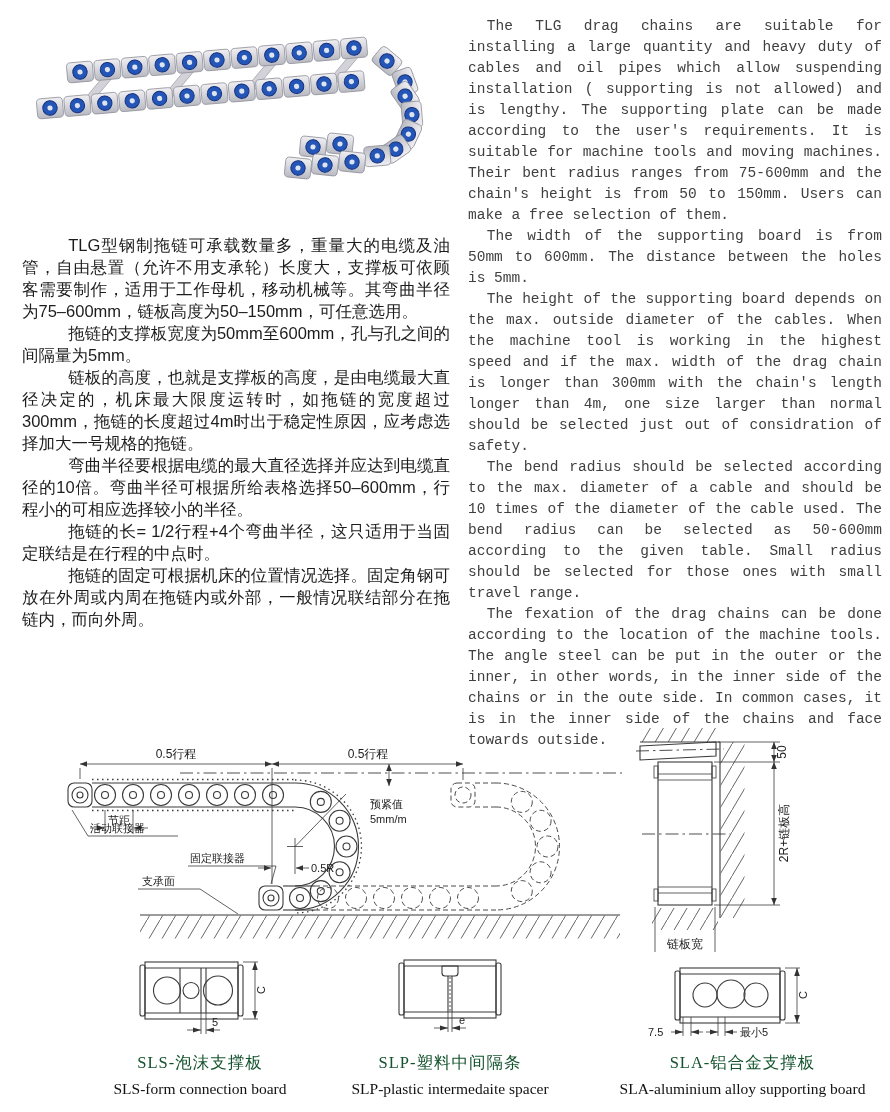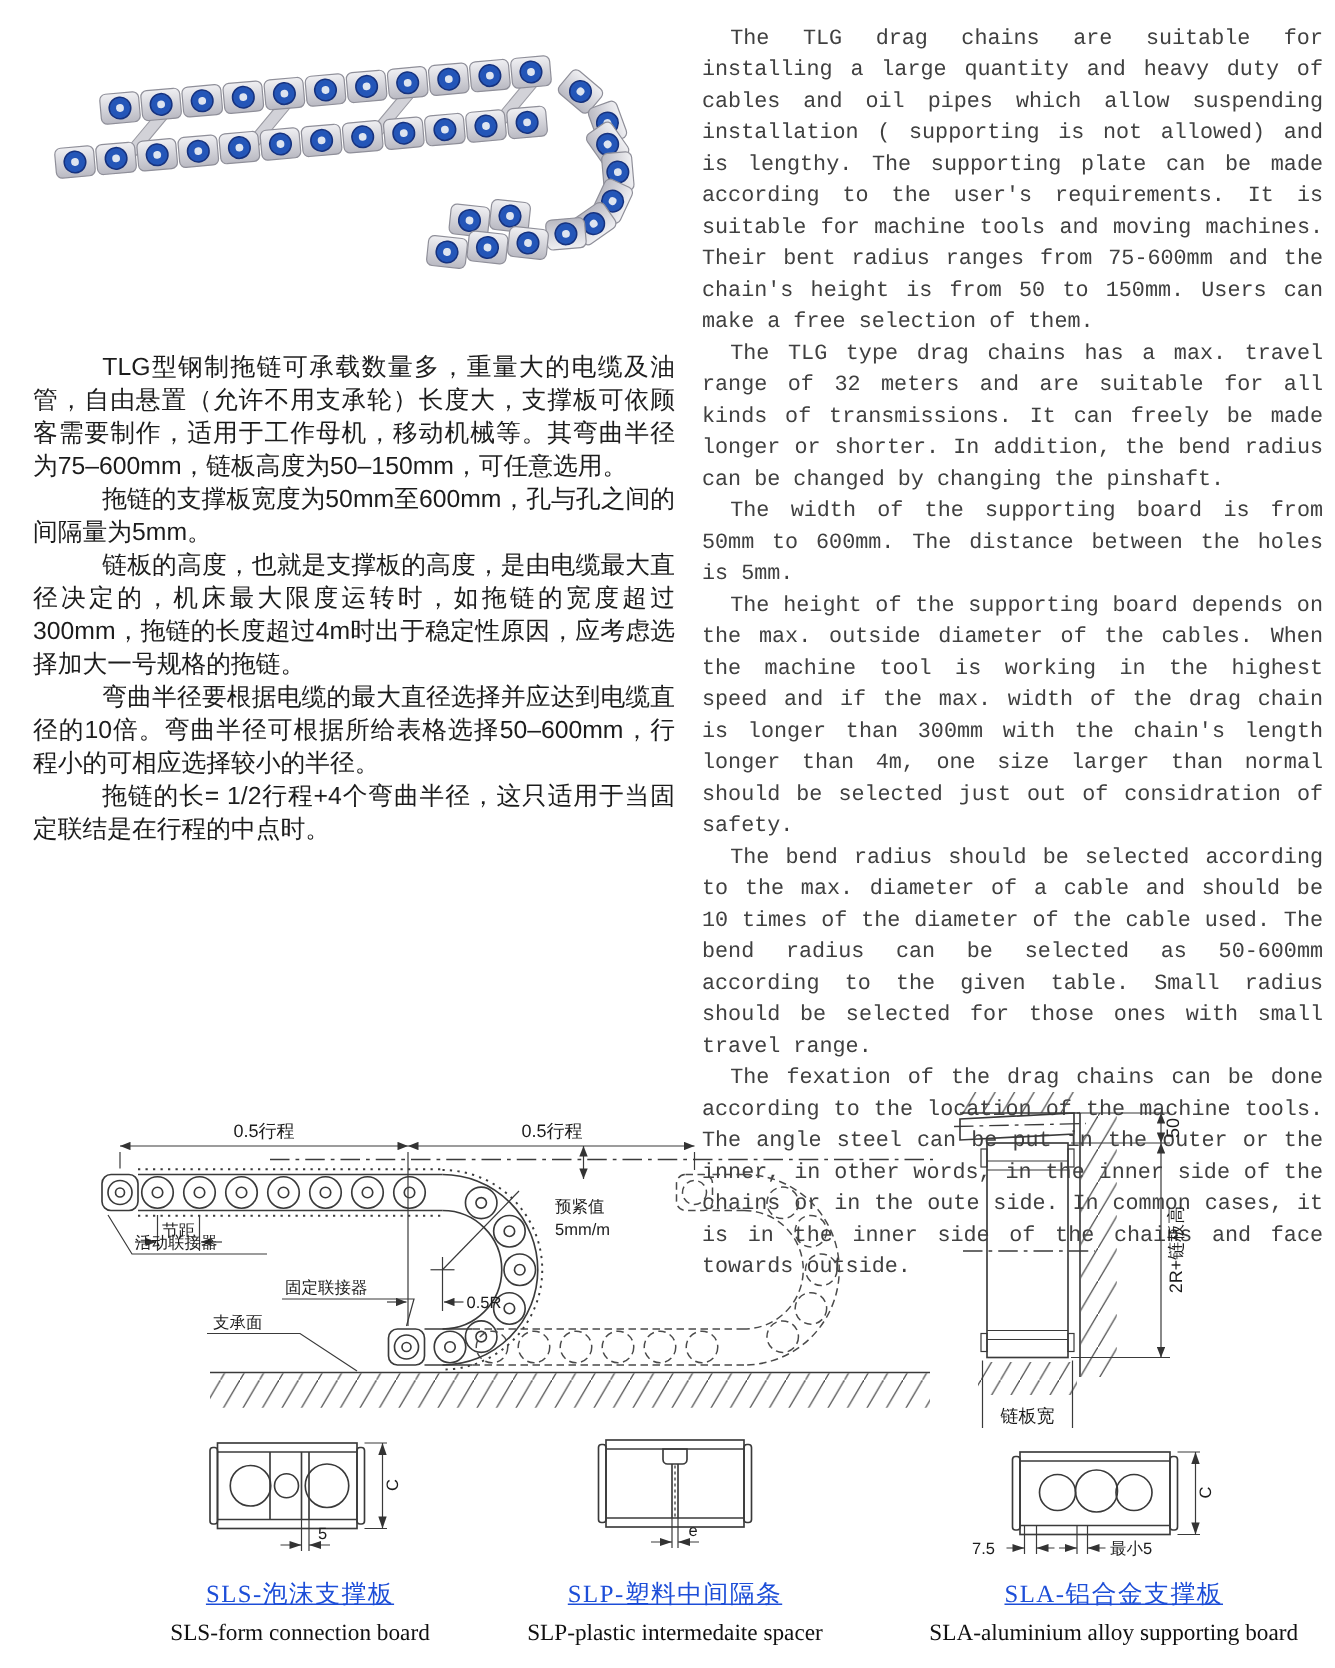--- a/index.html
+++ b/index.html
@@ -22,21 +22,21 @@
   .dline{stroke:#3a3a3a;stroke-width:1.1;fill:none;}
   .thin{stroke:#3a3a3a;stroke-width:0.8;fill:none;}
   .dot{stroke:#3a3a3a;stroke-width:1.3;fill:none;stroke-dasharray:1.5 3.5;}
   .ph{stroke:#4a4a4a;stroke-width:1;fill:none;stroke-dasharray:5 3;}
   .cl{stroke:#3a3a3a;stroke-width:0.9;fill:none;stroke-dasharray:13 4 2.5 4;}
   .lbl{font-size:12px;fill:#1c1c1c;}
   .lbls{font-size:11px;fill:#1c1c1c;}
   .xsec{position:absolute;top:952px;text-align:center;}
   .xsec svg{margin:0 auto;}
   .cap-cn{font-family:"Liberation Serif","DejaVu Serif",serif;font-size:16.5px;
-          color:#1d4ed8;margin-top:5px;letter-spacing:1px;text-decoration:underline;}
+          color:#14532d;margin-top:5px;letter-spacing:1px;}
   .cap-en{font-family:"Liberation Serif","DejaVu Serif",serif;font-size:15.5px;
           color:#111;margin-top:6px;}
 </style>
 </head>
 <body>
 
 <div class="abs" style="left:22px;top:16px;width:425px;height:172px;">
   <svg width="425" height="172" viewBox="0 0 425 172">
     <defs>
       <linearGradient id="stl" x1="0" y1="0" x2="0" y2="1">
@@ -101,25 +101,25 @@
     </g>
   </svg>
 </div>
 
 <div class="abs col-cn">
   <p>TLG型钢制拖链可承载数量多，重量大的电缆及油管，自由悬置（允许不用支承轮）长度大，支撑板可依顾客需要制作，适用于工作母机，移动机械等。其弯曲半径为75–600mm，链板高度为50–150mm，可任意选用。</p>
   <p>拖链的支撑板宽度为50mm至600mm，孔与孔之间的间隔量为5mm。</p>
   <p>链板的高度，也就是支撑板的高度，是由电缆最大直径决定的，机床最大限度运转时，如拖链的宽度超过300mm，拖链的长度超过4m时出于稳定性原因，应考虑选择加大一号规格的拖链。</p>
   <p>弯曲半径要根据电缆的最大直径选择并应达到电缆直径的10倍。弯曲半径可根据所给表格选择50–600mm，行程小的可相应选择较小的半径。</p>
   <p>拖链的长= 1/2行程+4个弯曲半径，这只适用于当固定联结是在行程的中点时。</p>
+  <p>拖链的固定可根据机床的位置情况选择。固定角钢可放在外周或内周在拖链内或外部，一般情况联结部分在拖链内，而向外周。</p>
 </div>
 
 <div class="abs col-en">
   <p>The TLG drag chains are suitable for installing a large quantity and heavy duty of cables and oil pipes which allow suspending installation ( supporting is not allowed) and is lengthy. The supporting plate can be made according to the user's requirements. It is suitable for machine tools and moving machines. Their bent radius ranges from 75-600mm and the chain's height is from 50 to 150mm. Users can make a free selection of them.</p>
-  <p>The TLG type drag chains has a max. travel range of 32 meters and are suitable for all kinds of transmissions. It can freely be made longer or shorter. In addition, the bend radius can be changed by changing the pinshaft.</p>
   <p>The width of the supporting board is from 50mm to 600mm. The distance between the holes is 5mm.</p>
   <p>The height of the supporting board depends on the max. outside diameter of the cables. When the machine tool is working in the highest speed and if the max. width of the drag chain is longer than 300mm with the chain's length longer than 4m, one size larger than normal should be selected just out of considration of safety.</p>
   <p>The bend radius should be selected according to the max. diameter of a cable and should be 10 times of the diameter of the cable used. The bend radius can be selected as 50-600mm according to the given table. Small radius should be selected for those ones with small travel range.</p>
   <p>The fexation of the drag chains can be done according to the location of the machine tools. The angle steel can be put in the outer or the inner, in other words, in the inner side of the chains or in the oute side. In common cases, it is in the inner side of the chains and face towards outside.</p>
 </div>
 
 <div class="abs" style="left:30px;top:722px;width:852px;height:242px;">
 <svg width="852" height="242" viewBox="0 0 852 242">
   <defs>
     <marker id="ar" viewBox="0 0 10 8" markerWidth="9" markerHeight="7" refX="10" refY="4" orient="auto-start-reverse">

